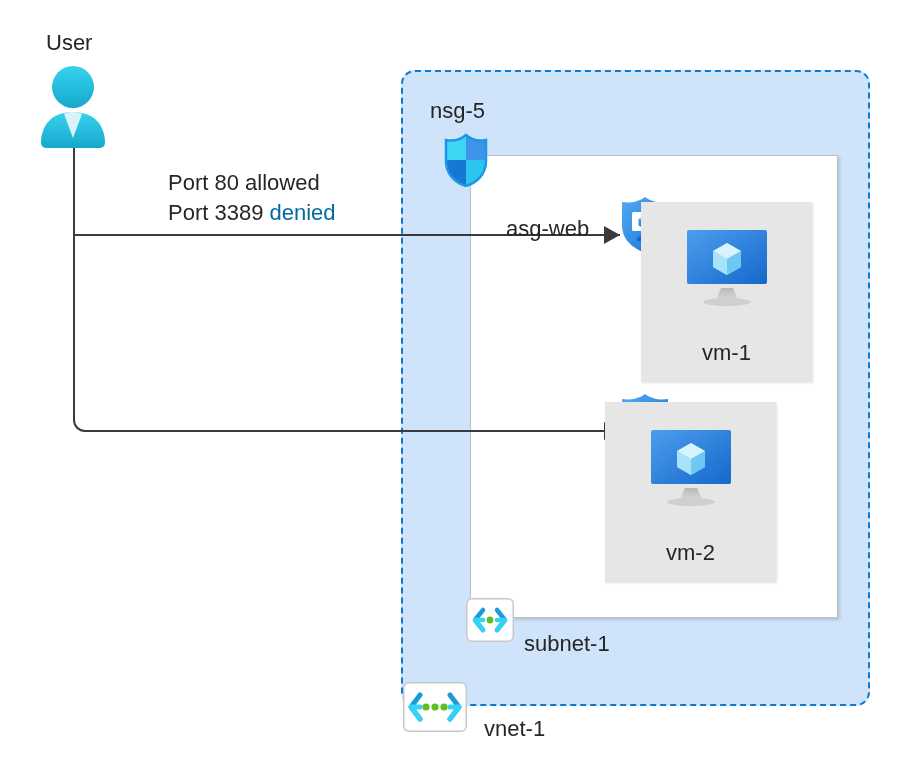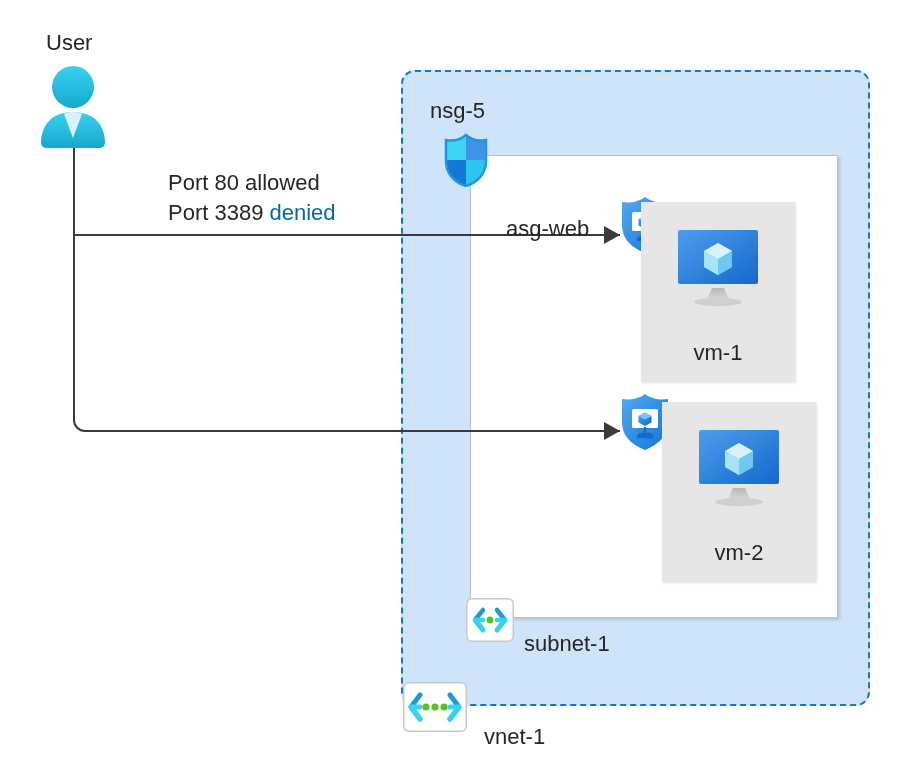--- a/index.html
+++ b/index.html
@@ -44,27 +44,27 @@
     left: 470px; top: 155px;
     width: 368px; height: 463px;
     background: #ffffff;
     border: 1px solid #b6c1cd;
     box-sizing: border-box;
     box-shadow: 2px 2px 3px rgba(0,0,0,0.14);
   }
 
   
   .vm-tile {
-    width: 154px; height: 180px;
+    width: 171px; height: 180px;
     background: #e6e6e6;
     box-sizing: border-box;
     box-shadow: 1px 1px 2px rgba(0,0,0,0.12);
   }
   #vm1-tile { left: 641px; top: 202px; }
-  #vm2-tile { left: 662px; top: 402px; }
+  #vm2-tile { left: 605px; top: 402px; }
   .vm-caption {
     position: absolute;
     left: 0; right: 0;
     bottom: 16px;
     text-align: center;
     font-size: 22px;
     color: #262626;
   }
   .vm-monitor {
     position: absolute;
@@ -271,15 +271,15 @@
       <rect x="0.75" y="0.75" width="62.5" height="48.5" rx="5" fill="#ffffff" stroke="#c8c8c8" stroke-width="1.5"></rect>
       <path d="M17 13 L8 25 L17 37" fill="none" stroke="#1b9bd8" stroke-width="5" stroke-linecap="round" stroke-linejoin="round"></path>
       <path d="M17 25 L8 25 L17 37" fill="none" stroke="#32d3f5" stroke-width="5" stroke-linecap="round" stroke-linejoin="round"></path>
       <path d="M47 13 L56 25 L47 37" fill="none" stroke="#1b9bd8" stroke-width="5" stroke-linecap="round" stroke-linejoin="round"></path>
       <path d="M47 25 L56 25 L47 37" fill="none" stroke="#32d3f5" stroke-width="5" stroke-linecap="round" stroke-linejoin="round"></path>
       <circle cx="23" cy="25" r="3.6" fill="#5bbf21"></circle>
       <circle cx="32" cy="25" r="3.6" fill="#5bbf21"></circle>
       <circle cx="41" cy="25" r="3.6" fill="#5bbf21"></circle>
     </svg>
   </div>
-  <div class="abs label" style="left:484px; top:714px;margin-top:8px;">vnet-1</div>
+  <div class="abs label" style="left:484px; top:714px;">vnet-1</div>
 
 </div>
 
 </body></html>

